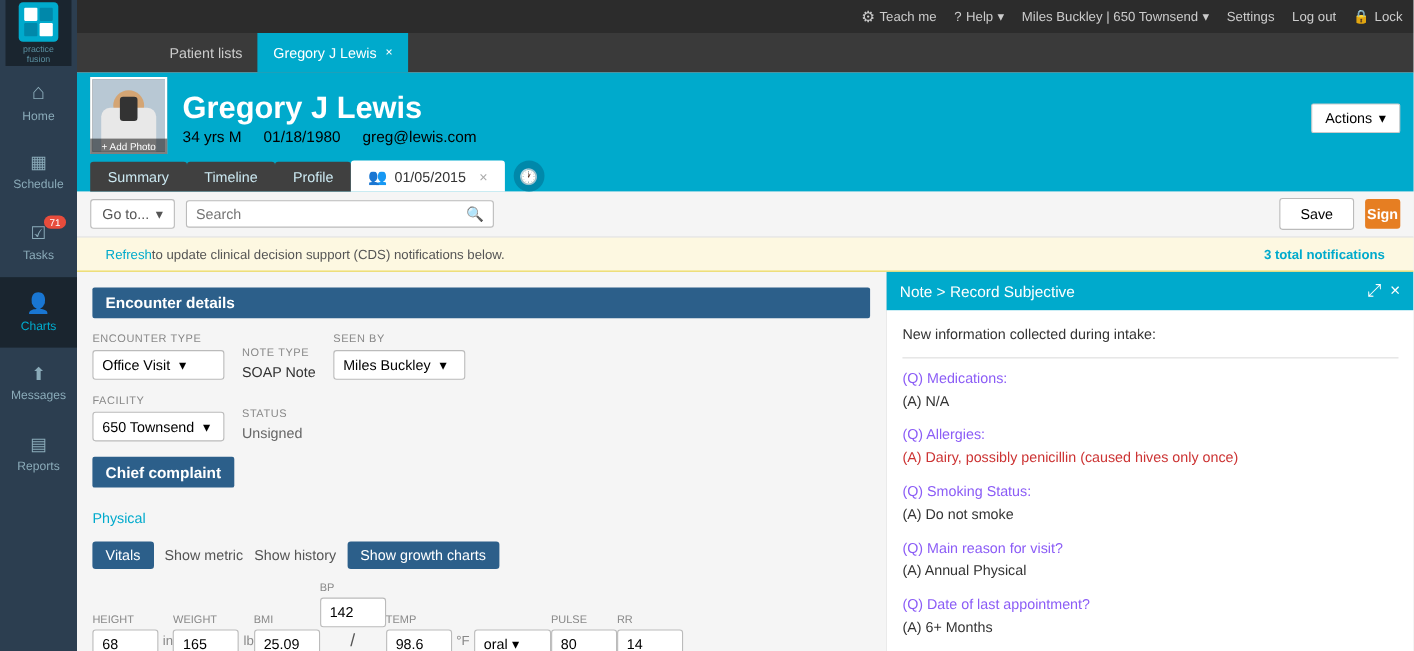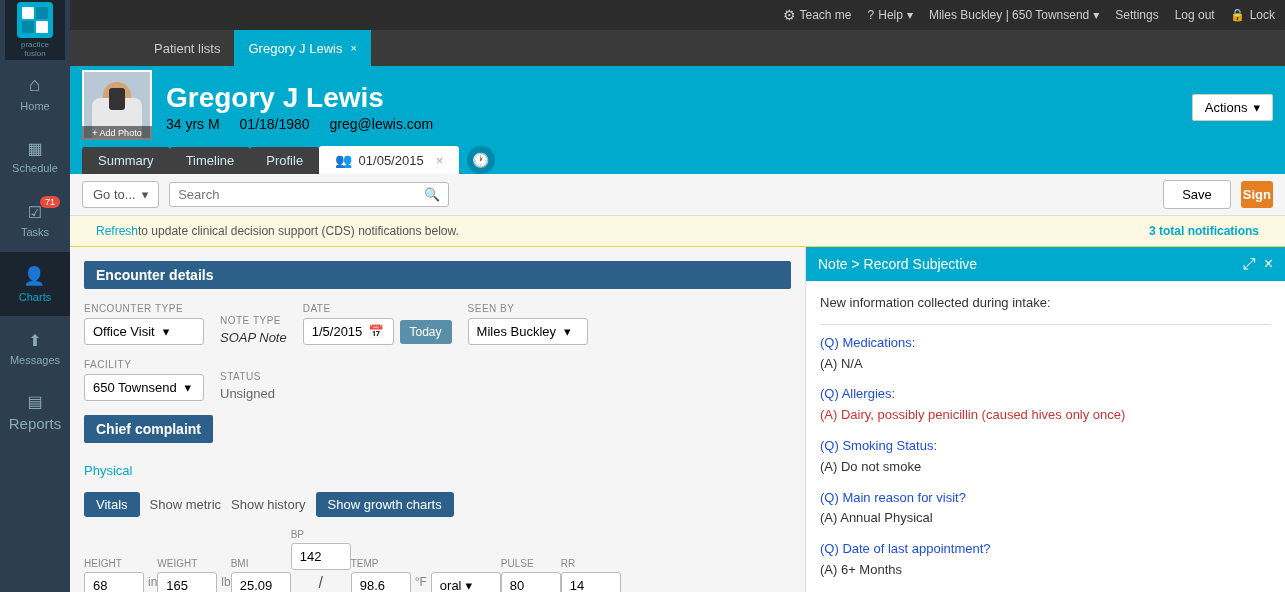--- a/index.html
+++ b/index.html
@@ -301,21 +301,20 @@
     .field-col { display: flex; flex-direction: column; gap: 4px; }
     .field-label {
       font-size: 10px;
       color: #888;
       text-transform: uppercase;
       letter-spacing: 0.5px;
     }
     .field-value {
       font-size: 13px;
       color: #333;
-      font-style: italic;
     }
     .select-field {
       border: 1px solid #bbb;
       border-radius: 3px;
       padding: 5px 8px;
       background: #fff;
       font-size: 13px;
       cursor: pointer;
       display: flex;
       align-items: center;
@@ -439,21 +438,21 @@
       padding: 12px 14px;
       overflow-y: auto;
       flex: 1;
       font-size: 13px;
       color: #333;
       line-height: 1.6;
     }
     .intake-title { font-size: 13px; margin-bottom: 10px; }
     .divider-line { border: none; border-top: 1px solid #ddd; margin: 8px 0; }
     .qa-item { margin-bottom: 10px; }
-    .qa-q { color: #1d4ed8; }
+    .qa-q { color: #8b5cf6; }
     .qa-a { color: #333; }
     .qa-a.link-style { color: #cc3333; }
     .equal-sep { color: #ccc; font-size: 11px; word-break: break-all; margin-top: 8px; }
   </style>
 </head>
 <body>
 
 <div class="sidebar">
   <div class="sidebar-logo">
     <div style="display:flex;flex-direction:column;align-items:center;">
@@ -486,21 +485,21 @@
   <div class="sidebar-nav-item active">
     <span class="icon" style="font-size:18px;">👤</span>
     <span style="font-size:11px;">Charts</span>
   </div>
   <div class="sidebar-nav-item">
     <span class="icon" style="font-size:16px;">⬆</span>
     <span style="font-size:11px;">Messages</span>
   </div>
   <div class="sidebar-nav-item">
     <span class="icon" style="font-size:16px;">▤</span>
-    <span style="font-size:15px;">Reports</span>
+    <span style="font-size:11px;">Reports</span>
   </div>
 </div>
 
 <div class="main-content">
 
   <div class="top-bar">
     <div class="top-bar-item">
       <span style="font-size:14px;">⚙</span>
       <span>Teach me</span>
     </div>
@@ -606,30 +605,20 @@
         <div class="field-col">
           <span class="field-label">ENCOUNTER TYPE</span>
           <div class="select-field">
             <span>Office Visit</span>
             <span>▾</span>
           </div>
         </div>
         <div class="field-col">
           <span class="field-label">NOTE TYPE</span>
           <span class="field-value">SOAP Note</span>
-        </div>
-        <div class="field-col">
-          <span class="field-label">DATE</span>
-          <div style="display:flex;gap:6px;align-items:center;">
-            <div class="date-field">
-              <span>1/5/2015</span>
-              <span style="color:#888;">📅</span>
-            </div>
-            <button class="today-btn">Today</button>
-          </div>
         </div>
         <div class="field-col">
           <span class="field-label">SEEN BY</span>
           <div class="select-field">
             <span>Miles Buckley</span>
             <span>▾</span>
           </div>
         </div>
       </div>
 

